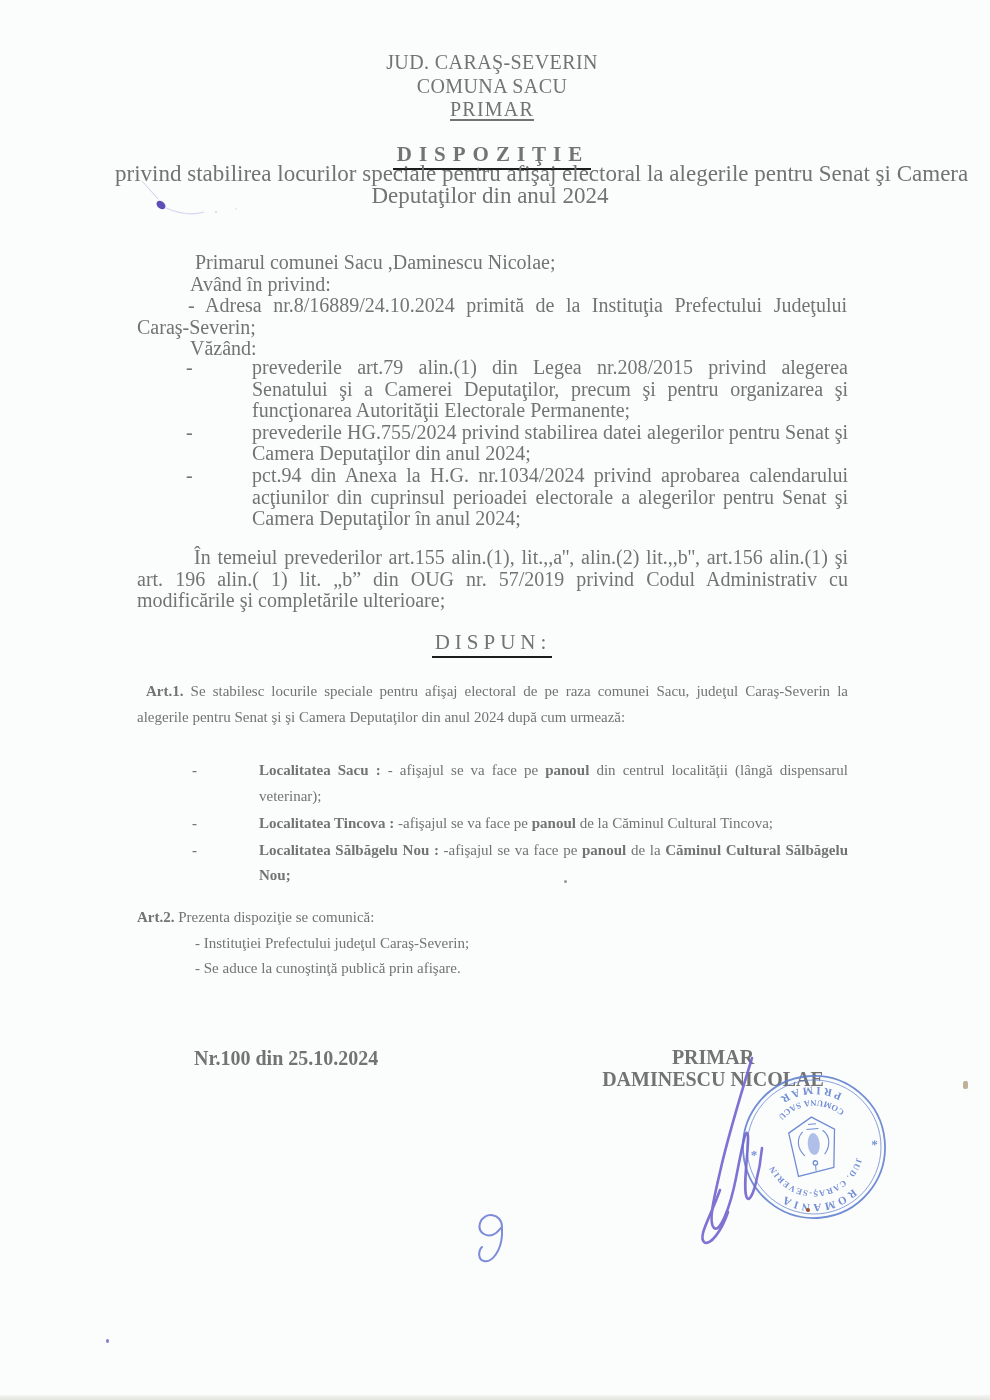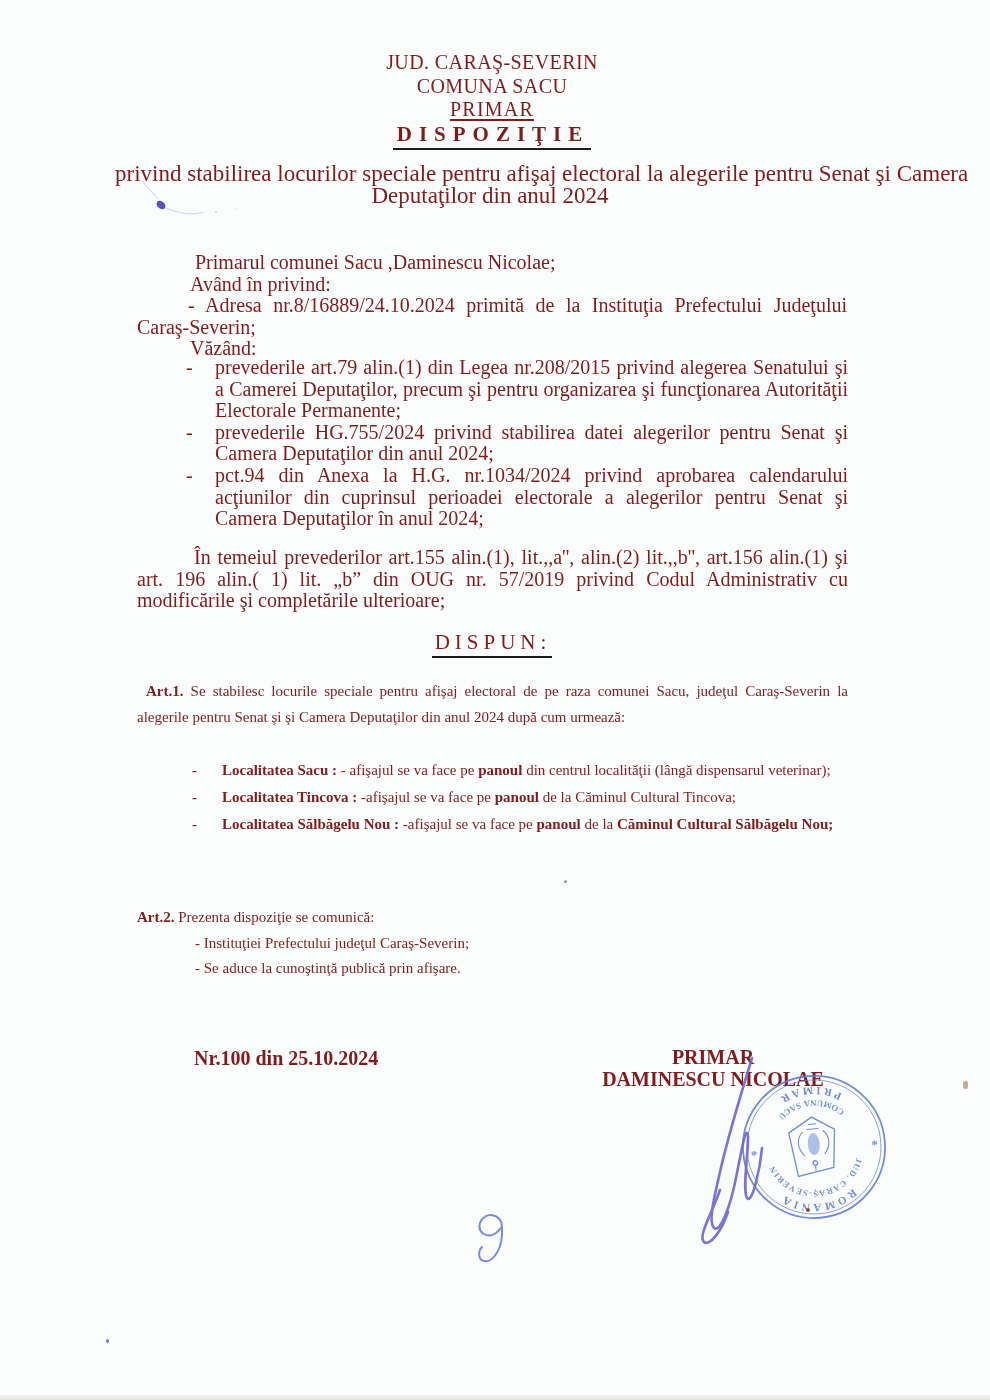--- a/index.html
+++ b/index.html
@@ -2,46 +2,46 @@
 <html><head>
 <meta charset="utf-8">
 <style>
   html,body{margin:0;padding:0;background:#e8e8e8;}
   .page{
     position:relative;
     width:990px;height:1400px;
     margin:0 auto;
     background:#fbfcfc;
     font-family:"Liberation Serif","DejaVu Serif",serif;
-    color:#7f1d1d;
+    color:#737373;
     overflow:hidden;
   }
   .abs{position:absolute;}
   .center{text-align:center;}
   .b{font-weight:bold;}
   
   .hdr{left:137px;top:51px;width:710px;font-size:20px;line-height:23.5px;letter-spacing:.4px;}
   .hdr .office{text-decoration:underline;text-underline-offset:3px;letter-spacing:1.2px;}
   
-  .ttl{left:137px;top:122px;width:710px;}
+  .ttl{left:137px;top:142px;width:710px;}
   .ttl span{display:inline-block;font-size:21px;font-weight:bold;letter-spacing:7px;
             border-bottom:2.2px solid #1c1c1c;padding:0 2px 1px 4px;}
   .sub{left:115px;top:163px;width:750px;font-size:23px;line-height:21.5px;}
   .sub div{white-space:nowrap;}
   
   .body-top{font-size:20px;line-height:21.6px;}
   .preamble{left:137px;top:252px;width:710px;}
   .ind58{margin-left:58px;}
   .ind53{margin-left:53px;}
   .just{text-align:justify;text-align-last:left;}
   .adresa{text-indent:51px;margin:0;}
   .cons{left:137px;top:357px;width:711px;}
   .li{display:flex;align-items:flex-start;}
   .li .dash{flex:none;margin-left:49px;width:29px;}
-  .li .lit{flex:1;text-align:justify;text-align-last:left;}
+  .li .lit{flex:1;text-align:justify;text-align-last:left;margin-left:37px;}
   .temei{left:137px;top:547px;width:711px;text-indent:57px;margin:0;}
   
   .dispun{left:137px;top:630px;width:710px;}
   .dispun span{display:inline-block;font-size:21px;font-weight:normal;letter-spacing:5px;
                border-bottom:2.2px solid #1c1c1c;padding:0 1px 1px 3px;}
   .body-low{font-size:15px;line-height:26px;}
   .art1{left:137px;top:678px;width:711px;text-indent:9px;margin:0;}
   .locs{left:137px;top:758px;width:711px;}
   .locs .li{margin-bottom:1.5px;line-height:25.5px;}
   .locs .dash{margin-left:55px;width:30px;}

